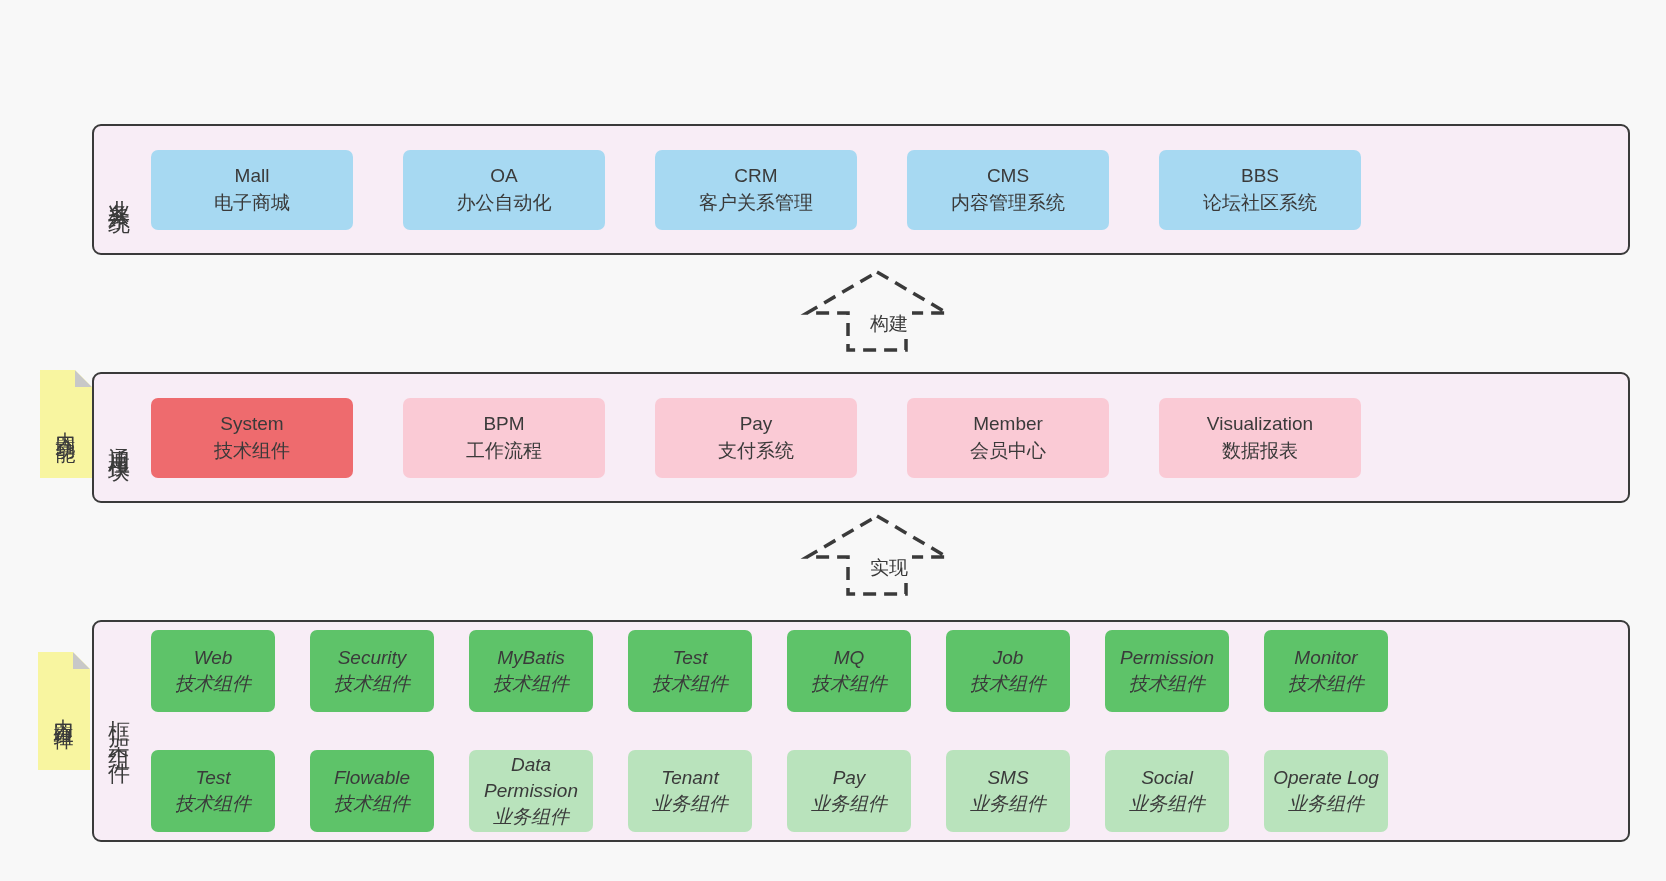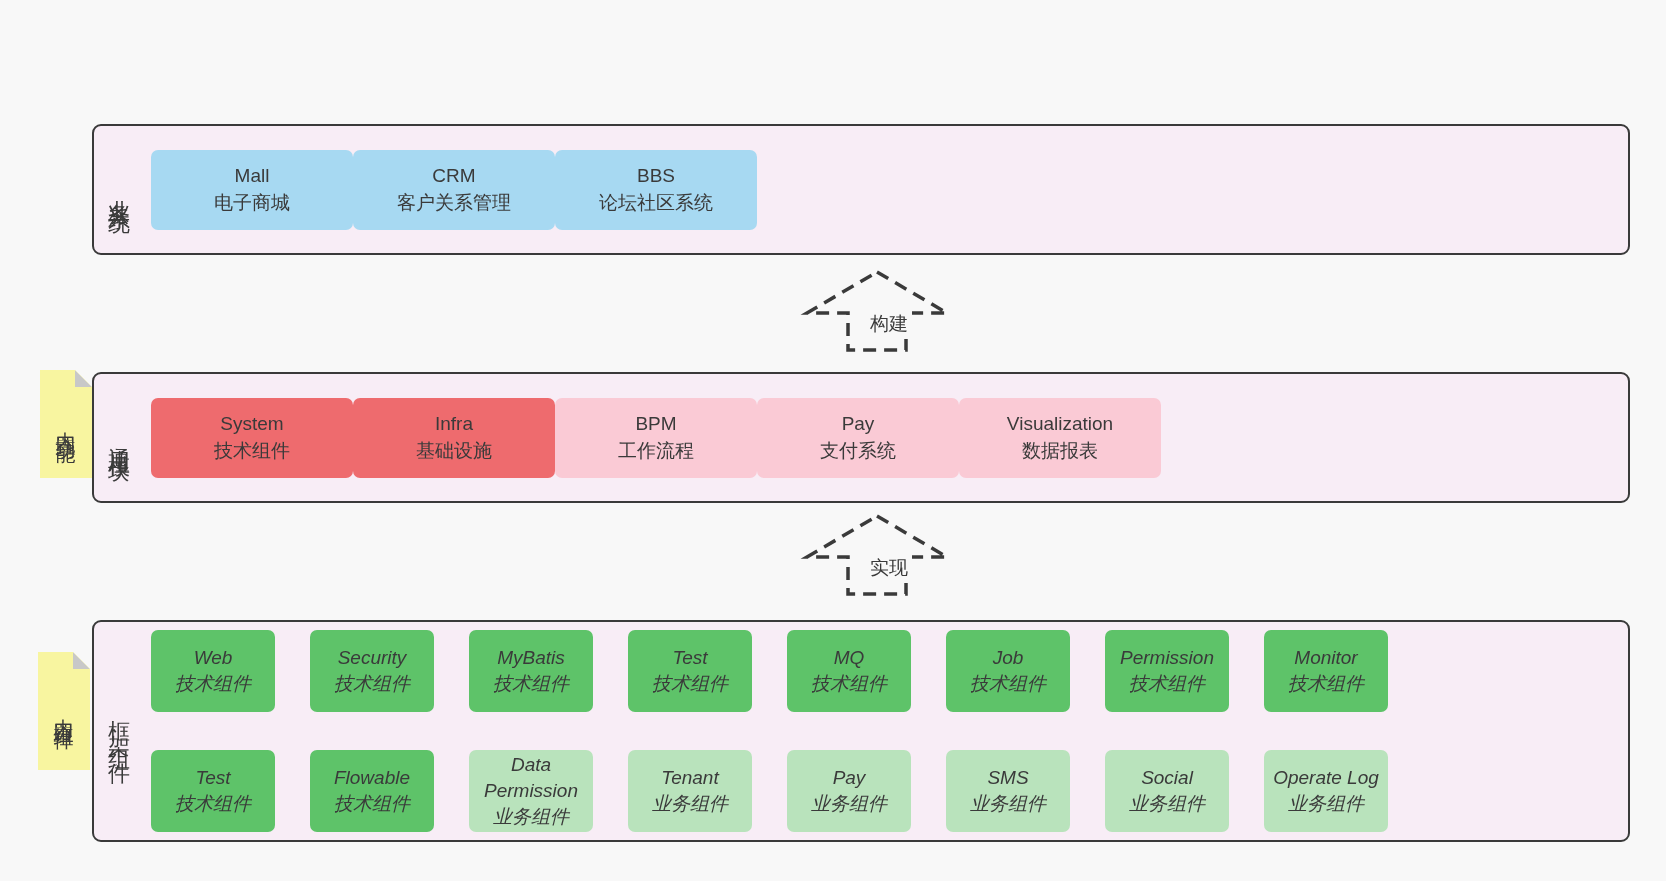--- a/index.html
+++ b/index.html
@@ -22,21 +22,21 @@
   .band-components{top:620px;height:222px;}
   .band-label{
     flex:0 0 30px;margin-left:10px;
     writing-mode:vertical-lr;text-orientation:upright;
     font-size:22px;letter-spacing:4px;line-height:1;
     display:flex;align-items:center;justify-content:center;
     white-space:nowrap;
   }
   .band-components .band-label{letter-spacing:14px;}
   .boxes{
-    flex:1;display:flex;
+    flex:1;display:flex;gap:50px;
     margin-left:17px;margin-right:13px;
     align-items:center;
   }
   .cols8{gap:35px;margin-right:30px;}
   .rows{
     flex:1;display:flex;flex-direction:column;gap:23px;
     justify-content:center;height:100%;
   }
   .box{
     border-radius:7px;
@@ -84,22 +84,30 @@
 <div>
 
   <section class="band band-business">
     <div class="band-label">业务系统</div>
     <div class="boxes cols6">
         <div class="box blue">
           <span class="box-title">Mall</span>
           <span class="box-subtitle">电子商城</span>
         </div>
         <div class="box blue">
+          <span class="box-title">OA</span>
+          <span class="box-subtitle">办公自动化</span>
+        </div>
+        <div class="box blue">
           <span class="box-title">CRM</span>
           <span class="box-subtitle">客户关系管理</span>
+        </div>
+        <div class="box blue">
+          <span class="box-title">CMS</span>
+          <span class="box-subtitle">内容管理系统</span>
         </div>
         <div class="box blue">
           <span class="box-title">BBS</span>
           <span class="box-subtitle">论坛社区系统</span>
         </div>
       </div>
   </section>
 
   <div class="arrow arrow-1">
     <svg viewBox="0 0 150 84">
@@ -113,31 +121,31 @@
     <span class="sticky-text">内置功能</span>
   </div>
 
   <section class="band band-modules">
     <div class="band-label">通用模块</div>
     <div class="boxes cols6">
         <div class="box red">
           <span class="box-title">System</span>
           <span class="box-subtitle">技术组件</span>
         </div>
-        <div class="box red">
-          <span class="box-title">Infra</span>
-          <span class="box-subtitle">基础设施</span>
-        </div>
         <div class="box pink">
           <span class="box-title">BPM</span>
           <span class="box-subtitle">工作流程</span>
         </div>
         <div class="box pink">
           <span class="box-title">Pay</span>
           <span class="box-subtitle">支付系统</span>
+        </div>
+        <div class="box pink">
+          <span class="box-title">Member</span>
+          <span class="box-subtitle">会员中心</span>
         </div>
         <div class="box pink">
           <span class="box-title">Visualization</span>
           <span class="box-subtitle">数据报表</span>
         </div>
       </div>
   </section>
 
   <div class="arrow arrow-2">
     <svg viewBox="0 0 150 84">

